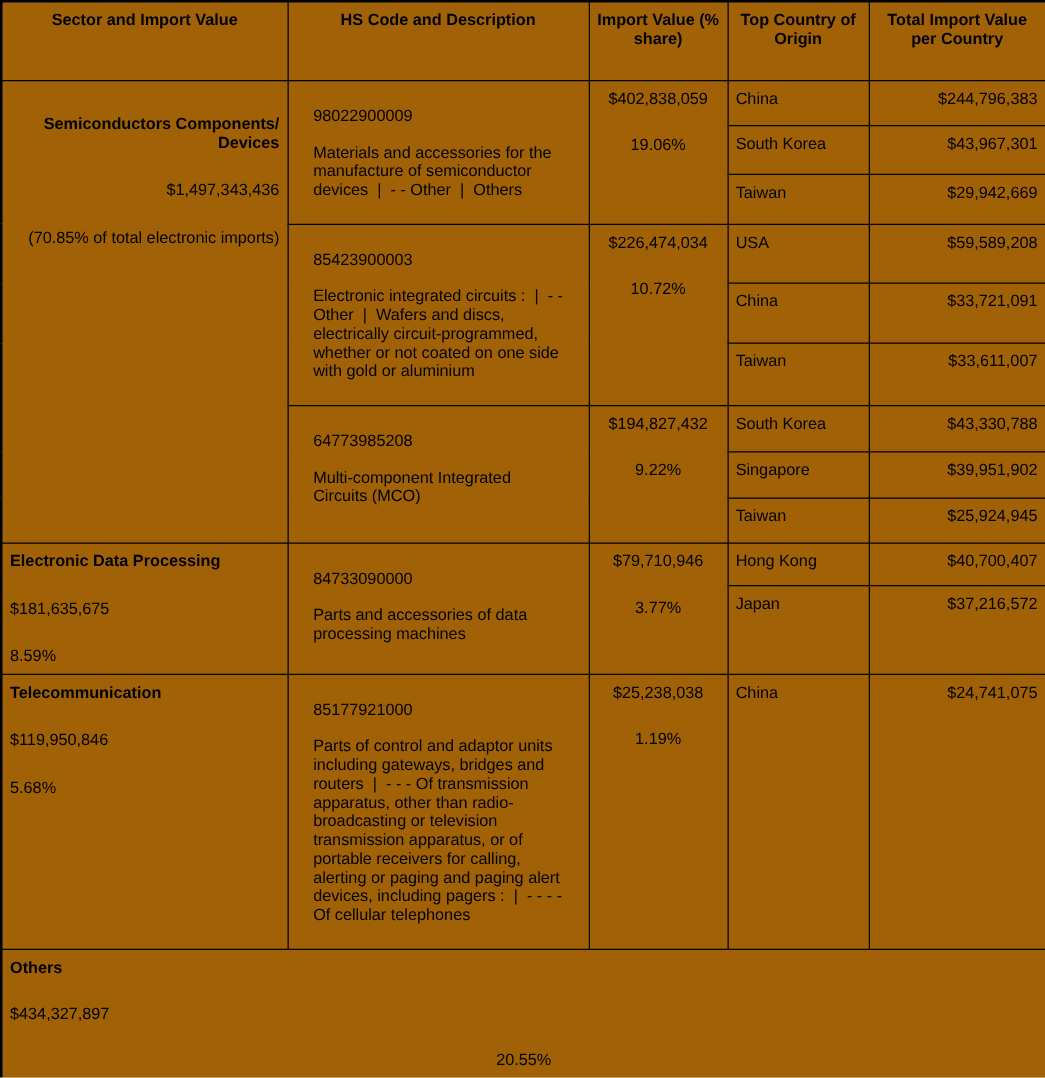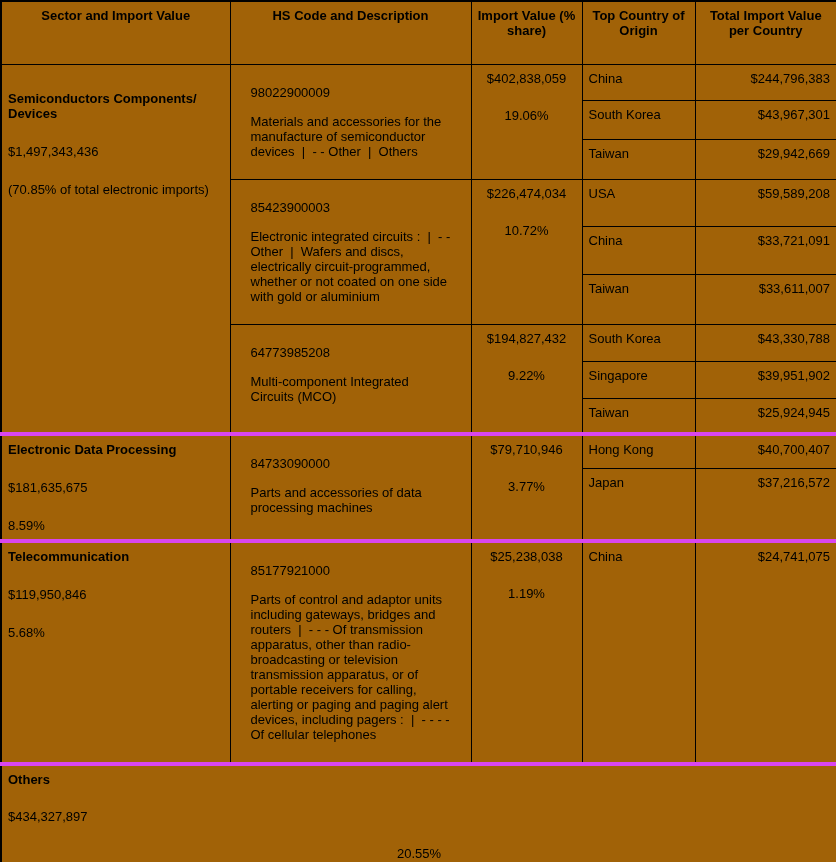--- a/index.html
+++ b/index.html
@@ -35,25 +35,25 @@
   
   thead tr { height: 63px; }
   thead th {
     font-weight: bold;
     text-align: center;
     vertical-align: middle;
     border-bottom: 2px solid #000000;
     padding: 4px 6px;
   }
   
-  tr.sec-top > td { border-top: 4px solid #d946ef; }
+  tr.sec-top > td { border-top: 1px solid #d946ef; }
 
   
   td.sector { padding: 8px 8px; }
-  td.sector.pad-extra { padding-top: 26px; }
+  td.sector.pad-extra { padding-top: 26px; text-align: right; }
   td.sector p { margin: 0 0 23px 0; }
   td.sector p:last-child { margin-bottom: 0; }
   .sec-title { font-weight: bold; }
 
   
   td.hs { padding: 8px 6px; }
   td.hs p { margin: 14px; }
   .hs-code { margin-bottom: 9px !important; }
   .hs-desc { white-space: pre-wrap; }
 

